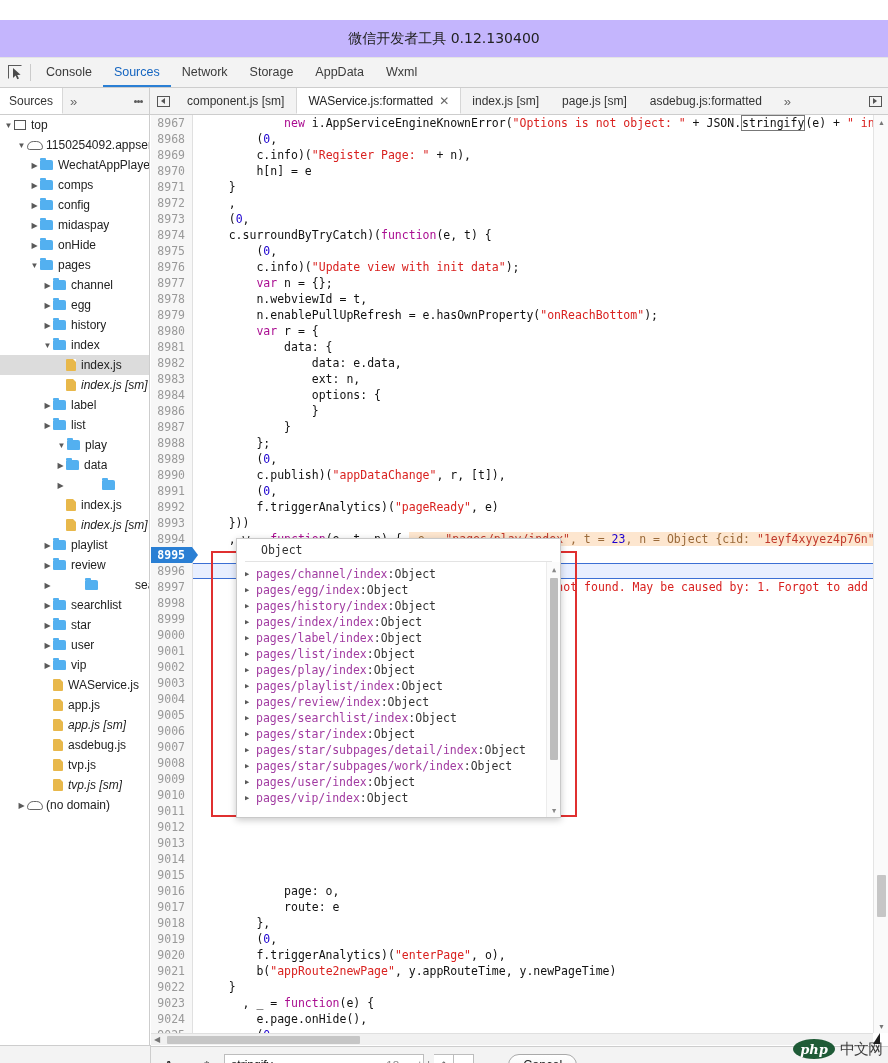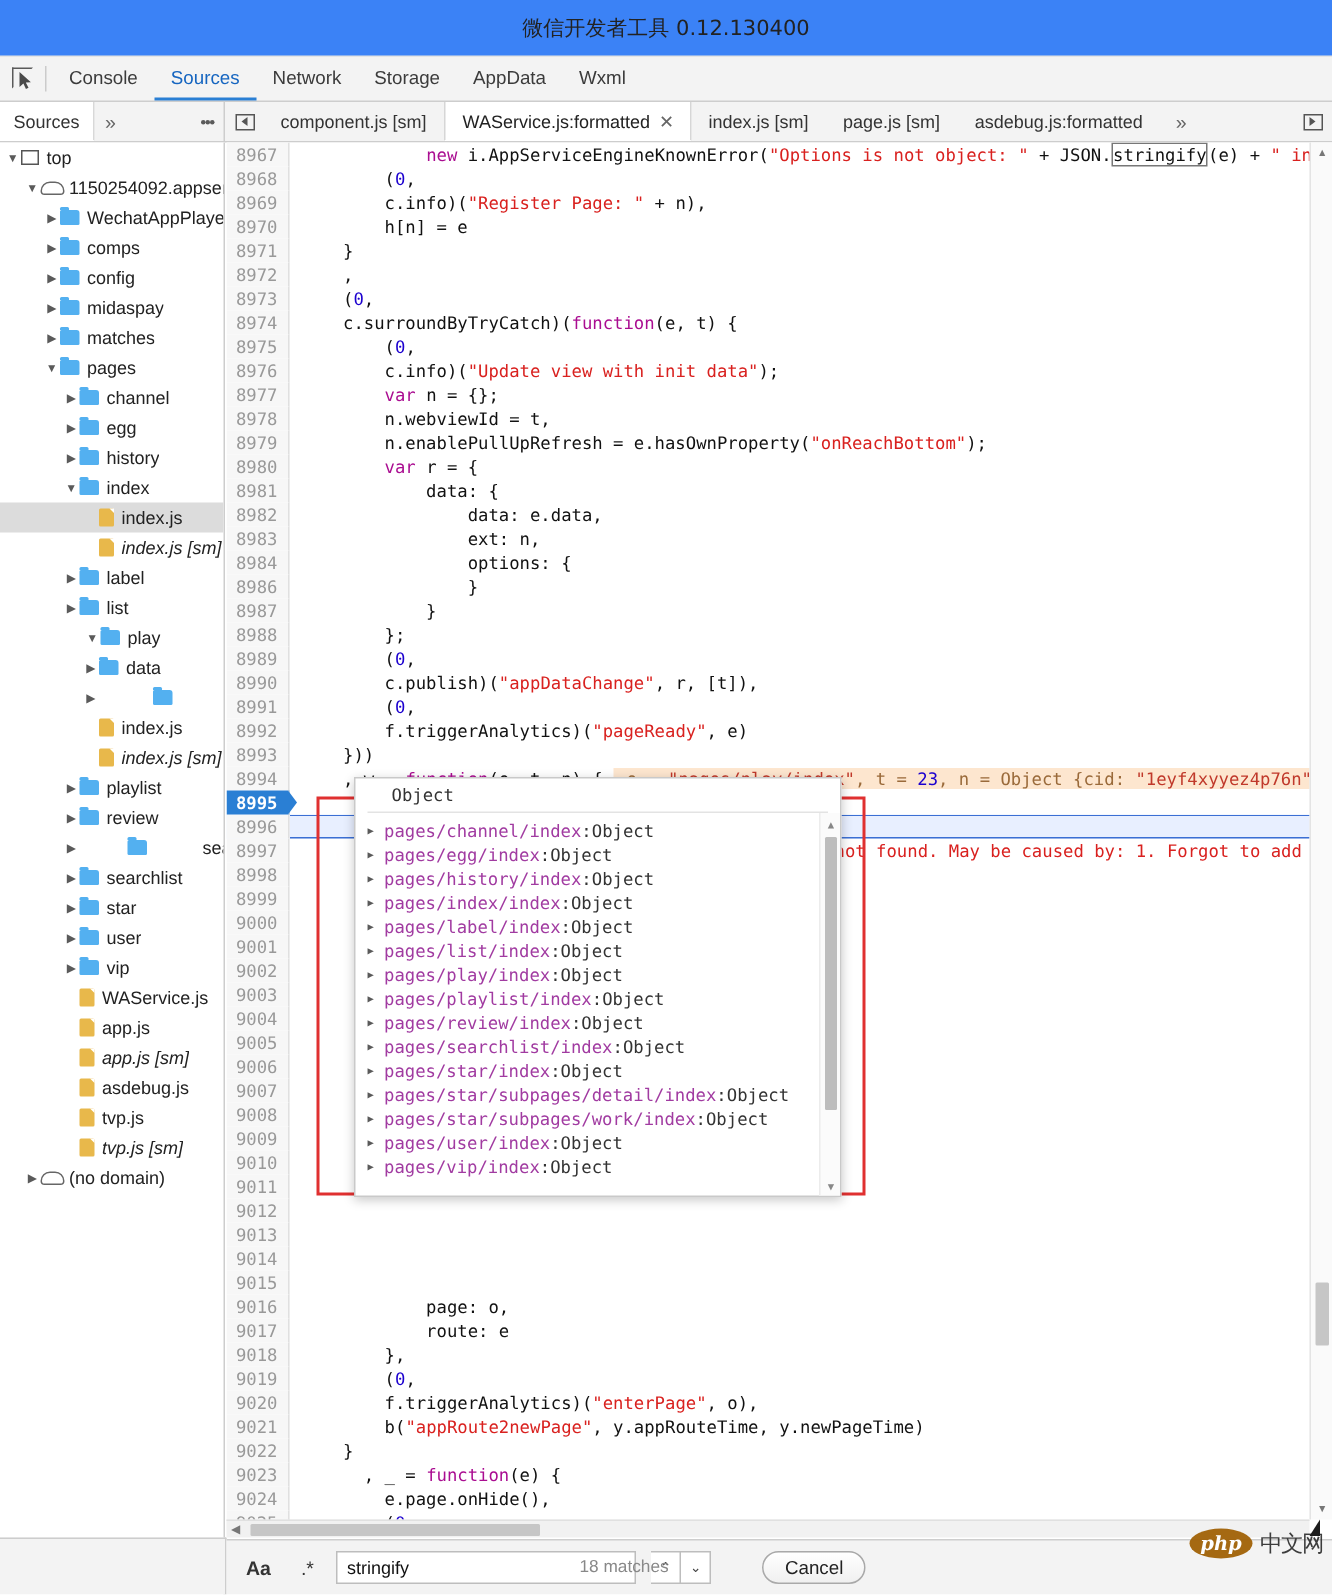--- a/index.html
+++ b/index.html
@@ -7,24 +7,25 @@
     width: 888px; height: 1063px;
     background: #fff;
     font-family: "Liberation Sans", sans-serif;
     overflow: hidden;
   }
   .app { position: relative; width: 888px; height: 1063px; background: #fff; }
 
   
   .titlebar {
     height: 38px; width: 100%;
-    background: #3b82f6;
+    background: #c4b5fd;
     display: flex; align-items: center; justify-content: center;
     font-size: 14px; color: #222;
     border-bottom: 1px solid #e4e4e4;
+    margin-top: 20px;
   }
   .titlebar .t-cn { font-family: "DejaVu Sans", sans-serif; }
 
   
   .dt-toolbar {
     height: 30px; width: 100%;
     background: #f3f3f3;
     border-bottom: 1px solid #cdcdcd;
     display: flex; align-items: stretch;
   }
@@ -215,21 +216,21 @@
     border:1px solid #a9a9a9; border-radius:11px; background:linear-gradient(#fff,#f0f0f0); cursor:pointer;
   }
 
   
   .watermark {
     position:absolute; right:6px; bottom:24px; display:flex; align-items:center; gap:5px;
     opacity:.95;
   }
   .wm-php {
     width:42px; height:20px; border-radius:50%;
-    background:#a16207; color:#fff; font-style:italic; font-weight:bold;
+    background:#14532d; color:#fff; font-style:italic; font-weight:bold;
     font-size:13px; display:flex; align-items:center; justify-content:center;
     font-family:"DejaVu Serif",serif;
   }
   .wm-cn { font-size:15px; color:#333; font-family:"DejaVu Sans",sans-serif; letter-spacing:-1px;}
   .wm-cursor { position:absolute; right:2px; top:-6px; width:0; height:0;
     border-style:solid; border-width:0 0 11px 7px; border-color:transparent transparent #111 transparent;}
 
   .sb-bottom-strip { position:absolute; left:0; top:1025px; width:151px; height:38px; background:#f3f3f3; border-top:1px solid #cdcdcd; border-right:1px solid #cdcdcd;}
 </style>
 </head>
@@ -329,21 +330,21 @@
         <span class="lbl">config</span>
       </div>
       <div class="tree-row" style="padding-left: 29px;">
         <span class="tw closed"></span>
         <span class="ic ic-folder"></span>
         <span class="lbl">midaspay</span>
       </div>
       <div class="tree-row" style="padding-left: 29px;">
         <span class="tw closed"></span>
         <span class="ic ic-folder"></span>
-        <span class="lbl">matches</span>
+        <span class="lbl">onHide</span>
       </div>
       <div class="tree-row" style="padding-left: 29px;">
         <span class="tw open"></span>
         <span class="ic ic-folder"></span>
         <span class="lbl">pages</span>
       </div>
       <div class="tree-row" style="padding-left: 42px;">
         <span class="tw closed"></span>
         <span class="ic ic-folder"></span>
         <span class="lbl">channel</span>

